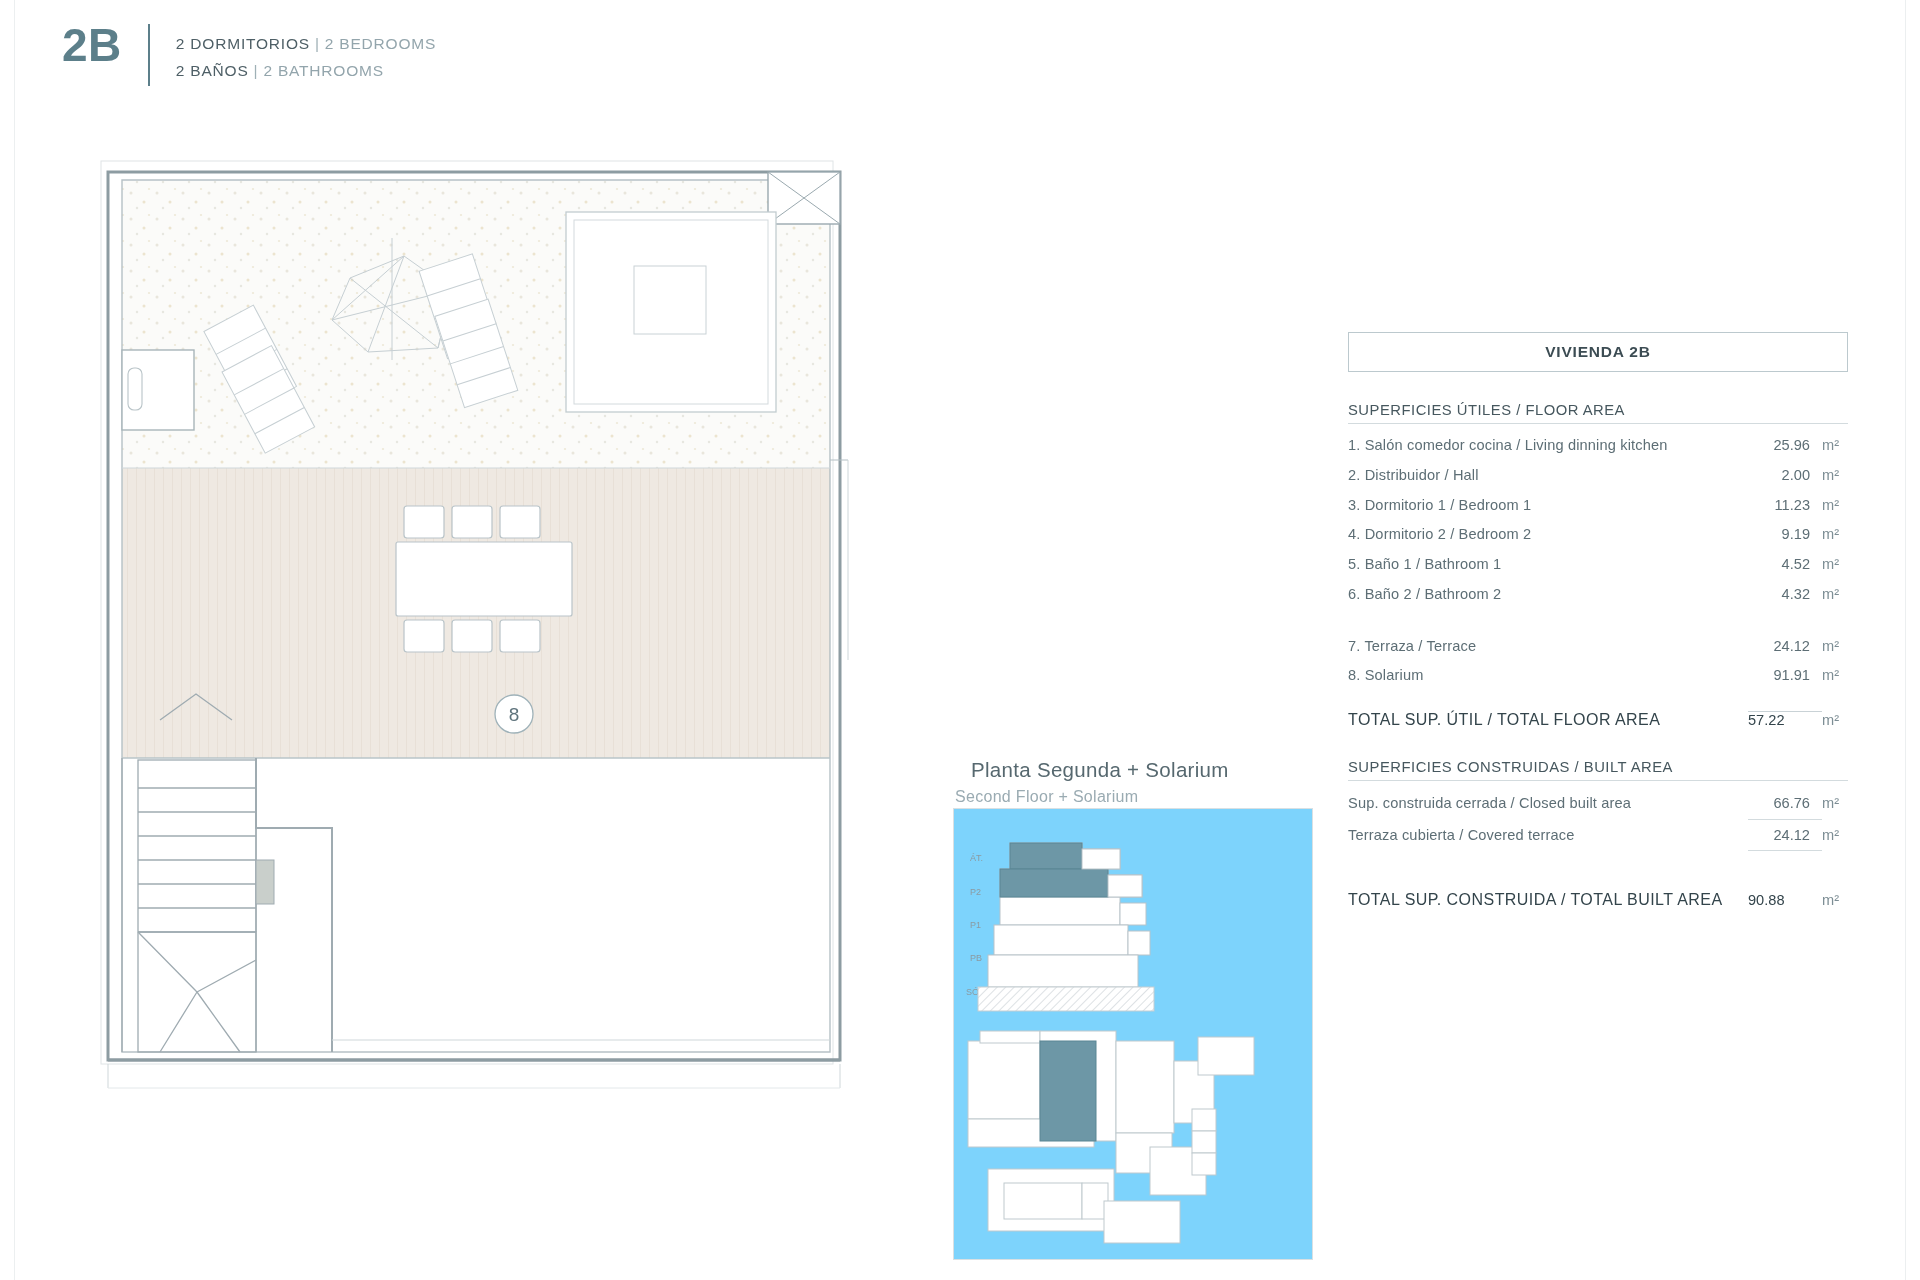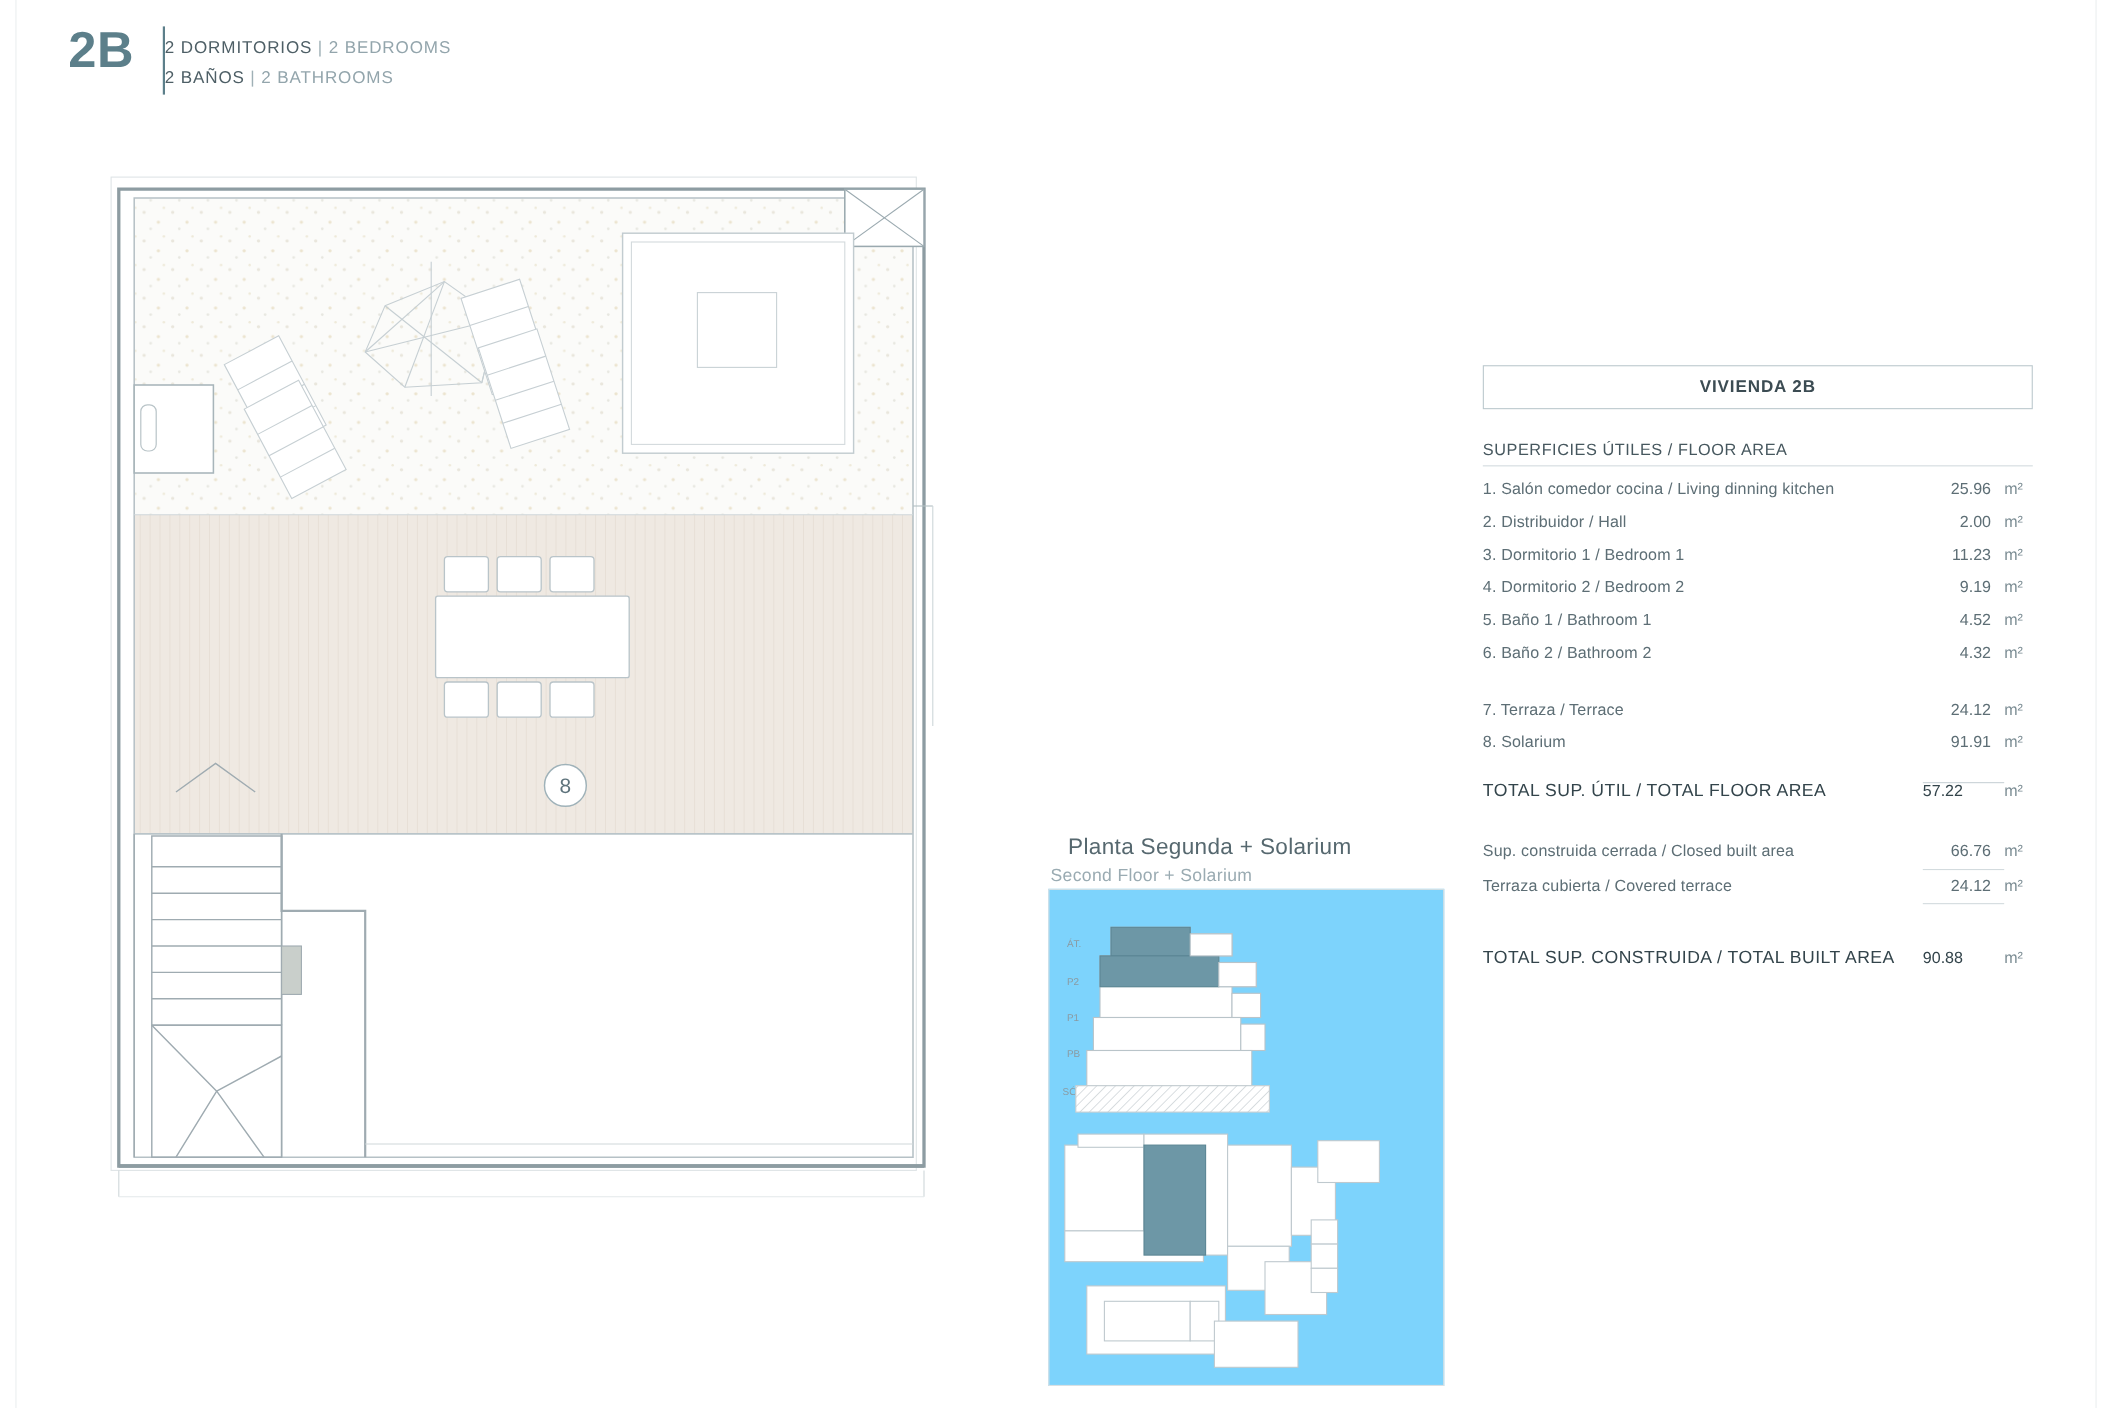--- a/index.html
+++ b/index.html
@@ -37,20 +37,21 @@
     line-height: 1;
     padding-right: 26px;
   }
   .header-divider {
     width: 2px;
     height: 62px;
     background: #5c7f8a;
     margin-top: 2px;
   }
   .header-text {
+    padding-left: 26px;
     padding-top: 8px;
     line-height: 1.75;
     font-size: 15.5px;
     letter-spacing: 0.8px;
   }
   .header-text .es {
     color: #4e5f66;
   }
   .header-text .sep {
     color: #9fb0b6;
@@ -446,20 +447,21 @@
     </div>
 
     <div class="total-row">
       <span class="label">TOTAL SUP. ÚTIL / TOTAL FLOOR AREA</span>
       <span class="val">57.22</span>
       <span class="unit">m²</span>
     </div>
 
     <div class="block-gap"></div>
 
+    <div class="sec-head">SUPERFICIES CONSTRUIDAS / BUILT AREA</div>
 
     <div>
       <div class="row built-row">
         <span class="label">Sup. construida cerrada / Closed built area</span>
         <span class="val">66.76</span>
         <span class="unit">m²</span>
       </div>
       <div class="row built-row">
         <span class="label">Terraza cubierta / Covered terrace</span>
         <span class="val">24.12</span>

